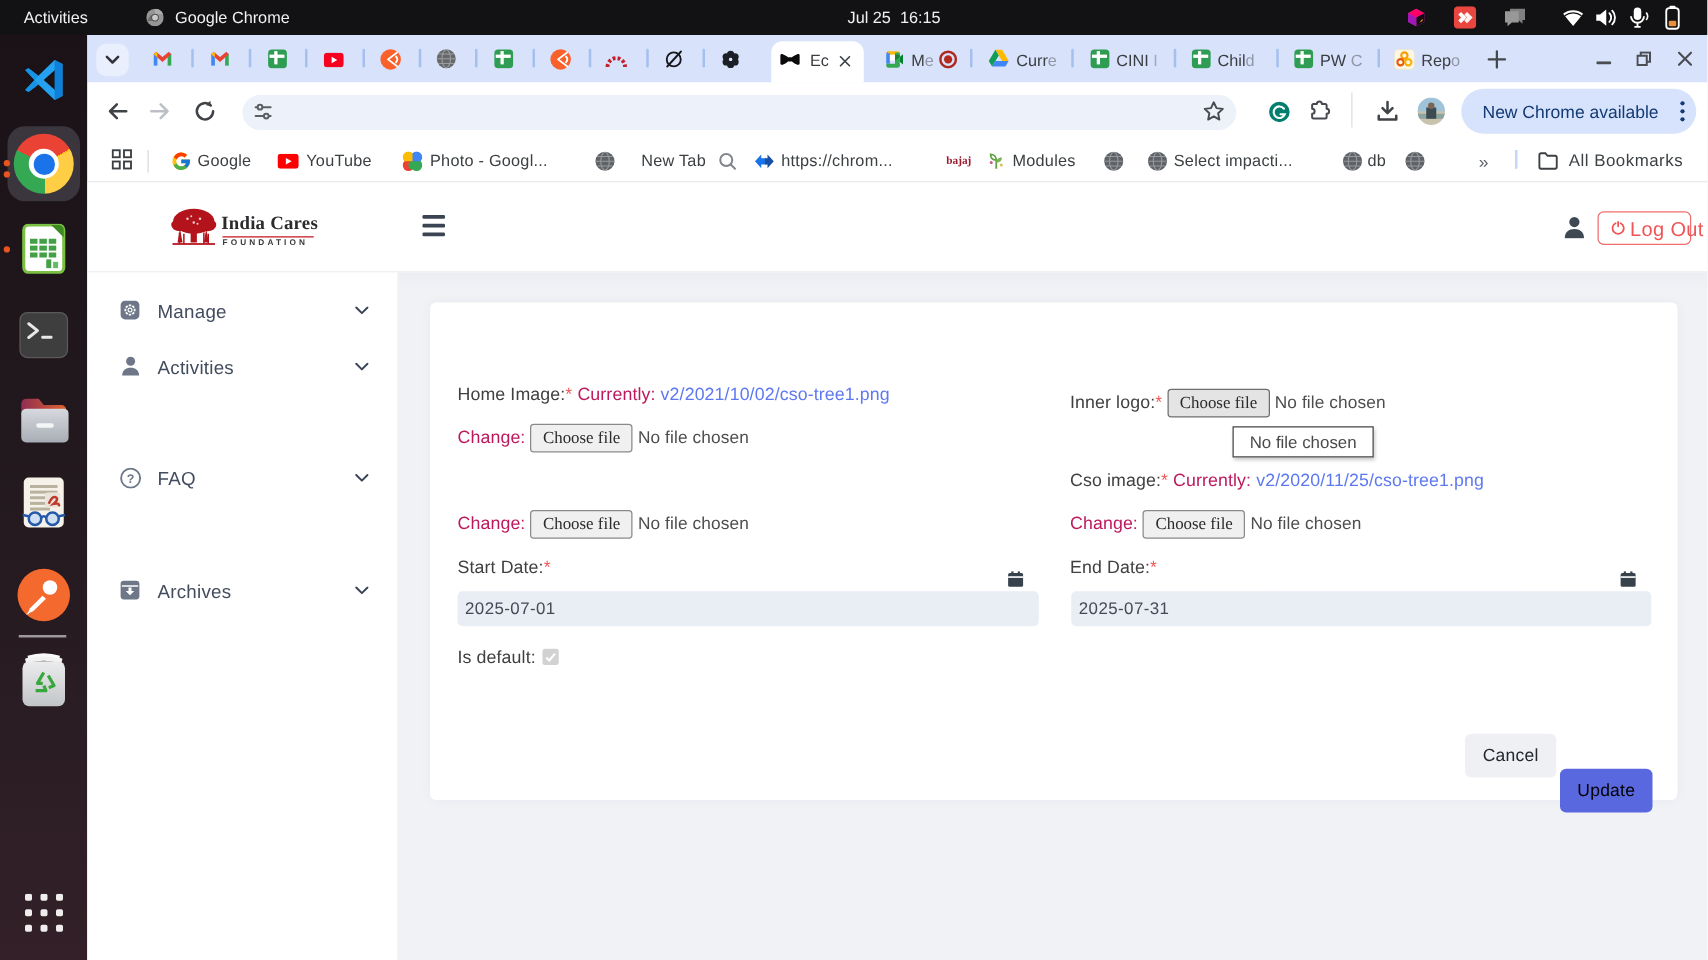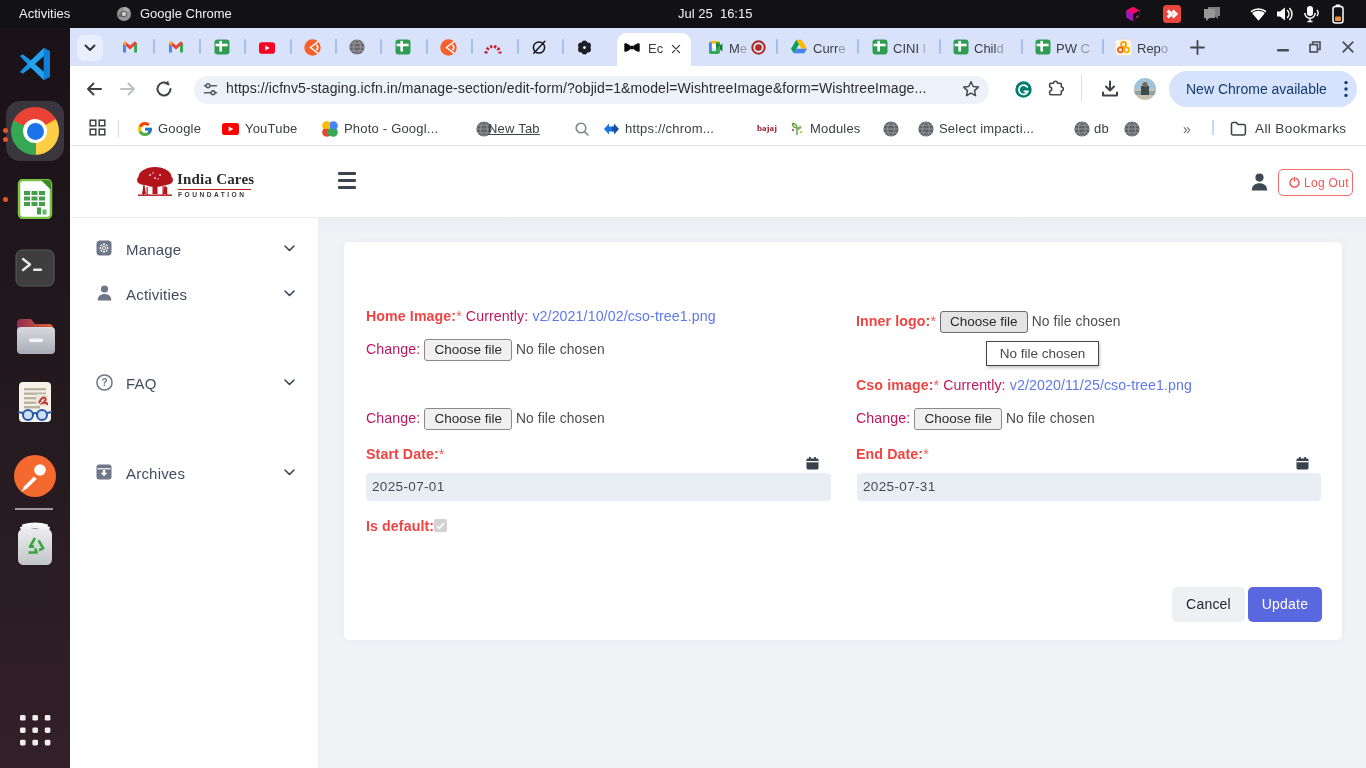--- a/index.html
+++ b/index.html
@@ -35,32 +35,32 @@
 #pageheader { position:absolute; left:0; top:0; width:1296px; height:72px; background:#fff; border-bottom:1px solid #ebedf0; }
 #sidebar { position:absolute; left:0; top:72px; width:249px; height:550px; background:#fff; border-right:1px solid #ececf1; }
 .menuitem { position:absolute; left:0; width:249px; height:20px; }
 .menuitem .mlabel { position:absolute; left:56px; top:1px; font-size:15px; color:#434c5e; letter-spacing:0.2px; }
 #main { position:absolute; left:249px; top:72px; width:1047px; height:550px; background:linear-gradient(180deg,#ebedf2 0%, #f0f2f6 14px); }
 
 
 #card { position:absolute; left:25px; top:24px; width:998px; height:398px; background:#fff; border-radius:5px; box-shadow:0 0 10px 0 rgba(82,63,105,0.04); }
 #cardheader { position:absolute; left:0; top:0; width:998px; height:46px; background:#f9fafc; border-bottom:1px solid #e9ebf1; border-radius:5px 5px 0 0; }
 #cardtitle { position:absolute; left:48px; top:12px; font-size:16px; font-weight:bold; color:#47505e; letter-spacing:0.2px; }
-.flabel { font-weight:bold; color:#ef4444; }
+.flabel { font-weight:normal; color:#404040; }
 .ftext { color:#be185d; }
 .flink { color:#5d78f0; }
 .formrow { position:absolute; font-size:14.2px; letter-spacing:0.1px; white-space:nowrap; }
 .red { color:#f05b5b; }
-.filebtn { display:inline-block; background:#f0f0f0; border:1px solid #8a8a8a; border-radius:3px; padding:2px 9px 3px; font-size:13.5px; color:#2b2b2b; letter-spacing:0; }
+.filebtn { display:inline-block; background:#f0f0f0; border:1px solid #8a8a8a; border-radius:3px; padding:2px 9px 3px; font-size:13.5px; color:#2b2b2b; letter-spacing:0;font-family:Liberation Serif, serif; }
 .nofile { color:#4d4d4d; font-size:13.8px; }
 .dateinput { position:absolute; height:28px; background:#e9edf4; border-radius:4px; font-size:13.5px; color:#424b57; letter-spacing:0.35px; line-height:28px; padding-left:6px; }
 #tooltip { position:absolute; left:642px; top:99px; width:113px; height:25px; background:#fff; border:1px solid #454545; box-shadow:1px 2px 3px rgba(0,0,0,0.22); font-size:13.5px; color:#4a4a4a; text-align:center; line-height:23px; }
 .btn { position:absolute; top:345px; height:35px; border-radius:5px; font-size:14px; text-align:center; line-height:35px; letter-spacing:0.2px; }
 #btncancel { left:828px; width:73px; background:#eef0f4; color:#23272b; }
-#btnupdate { left:904px; width:74px; background:#5a68e0; color:#ffffff; }
+#btnupdate { left:904px; width:74px; background:#5a68e0; color:#000000;margin-top:28px; }
 </style>
 </head>
 <body>
 <div id="screen">
 
   <div id="topbar">
     <span class="txt" style="left:19px;">Activities</span>
     <span class="txt" style="left:140px;">Google Chrome</span>
     <span class="txt" style="left:678px;">Jul 25&nbsp; 16:15</span>
     <svg class="abs" style="left:117px;top:7px" width="14" height="14" viewBox="0 0 14 14">
@@ -393,21 +393,20 @@
       <svg class="abs" style="left:1239px;top:13px" width="12" height="12" viewBox="0 0 12 12">
           <path d="M3.6 3.6 V1 H11 V8.4 H8.4" fill="none" stroke="#4a4d52" stroke-width="1.6"></path>
           <rect x="1" y="3.6" width="7.4" height="7.4" fill="none" stroke="#4a4d52" stroke-width="1.6"></rect>
         </svg>
       <svg class="abs" style="left:1272px;top:13px" width="12" height="12" viewBox="0 0 12 12">
           <path d="M1.2 1.2 L10.8 10.8 M10.8 1.2 L1.2 10.8" stroke="#4a4d52" stroke-width="1.7" stroke-linecap="round"></path>
         </svg>
     </div>
     <div id="toolbar">
       <div id="urlpill"></div>
-      <div id="urltext">https://icfnv5-staging.icfn.in/manage-section/edit-form/?objid=1&amp;model=WishtreeImage&amp;form=WishtreeImage...</div>
       <div id="newchrome">
           <span>New Chrome available</span>
         </div>
 
       <svg class="abs" style="left:14px;top:13px" width="20" height="20" viewBox="0 0 20 20">
           <path d="M17 10 H4 M9.5 4.5 L4 10 L9.5 15.5" fill="none" stroke="#3f4246" stroke-width="2" stroke-linecap="round" stroke-linejoin="round"></path>
         </svg>
 
       <svg class="abs" style="left:48px;top:13px" width="20" height="20" viewBox="0 0 20 20">
           <path d="M3 10 H16 M10.5 4.5 L16 10 L10.5 15.5" fill="none" stroke="#bcc0c6" stroke-width="2" stroke-linecap="round" stroke-linejoin="round"></path>
@@ -495,21 +494,21 @@
           <path d="M8 1.5 a3.25 3.25 0 0 1 0 6.5 H1.5 A3.25 3.25 0 0 1 8 1.5" fill="#34a853" transform="rotate(180 8 8)"></path>
         </svg>
       <div class="bmtxt" style="left:274px;">Photo - Googl...</div>
       <svg class="abs" style="left:406px;top:9px" width="16" height="16" viewBox="0 0 16 16">
           <circle cx="8" cy="8" r="7.6" fill="#5f6368"></circle>
           <g stroke="#fff" stroke-width="0.9" fill="none" opacity="0.35">
             <ellipse cx="8" cy="8" rx="3.4" ry="7.2"></ellipse>
             <path d="M0.8 8 H15.2 M2 4.2 H14 M2 11.8 H14"></path>
           </g>
         </svg>
-      <div class="bmtxt" style="left:418px;text-decoration:underline;">New Tab</div>
+      <div class="bmtxt" style="left:443px;">New Tab</div>
       <svg class="abs" style="left:504px;top:9px" width="16" height="16" viewBox="0 0 16 16">
           <circle cx="7" cy="7" r="4.8" fill="none" stroke="#80868b" stroke-width="1.6"></circle>
           <path d="M10.6 10.6 L14 14" stroke="#80868b" stroke-width="1.6" stroke-linecap="round"></path>
         </svg>
       <svg class="abs" style="left:533px;top:10px" width="17" height="14" viewBox="0 0 17 14">
           <path d="M1 7 L6 1.5 V4.5 H10 V9.5 H6 V12.5 Z" fill="#1a73e8"></path>
           <path d="M16 7 L11 1.5 V4.5 H9 V9.5 H11 V12.5 Z" fill="#174ea6"></path>
         </svg>
       <div class="bmtxt" style="left:555px;">https://chrom...</div>
       <div class="abs" style="left:687px;top:11px;width:30px;height:13px;font-size:9px;font-weight:bold;color:#9b1b2e;font-family:'Liberation Serif',serif;">bajaj</div>
@@ -594,21 +593,21 @@
         <svg class="abs" style="left:1181px;top:27px" width="17" height="18" viewBox="0 0 17 18">
             <circle cx="8.5" cy="4.6" r="4.1" fill="#3f4954"></circle>
             <path d="M0.8 17.5 C0.8 12.6 4.2 10.2 8.5 10.2 C12.8 10.2 16.2 12.6 16.2 17.5 Z" fill="#3f4954"></path>
           </svg>
 
         <div class="abs" style="left:1208px;top:23px;width:75px;height:27px;border:1px solid #f26d6d;border-radius:5px;"></div>
         <svg class="abs" style="left:1219px;top:31px" width="11" height="11" viewBox="0 0 11 11">
             <path d="M3.5 1.6 a4.5 4.5 0 1 0 4 0" fill="none" stroke="#f15454" stroke-width="1.4" stroke-linecap="round"></path>
             <path d="M5.5 0 V4" stroke="#f15454" stroke-width="1.4" stroke-linecap="round"></path>
           </svg>
-        <div class="abs" style="left:1234px;top:30px;font-size:12px;color:#f15454;letter-spacing:0.3px;">Log Out</div>
+        <div class="abs" style="left:1234px;top:30px;font-size:16px;color:#f15454;letter-spacing:0.3px;">Log Out</div>
       </div>
       <div id="sidebar">
         <div class="menuitem" style="top:22px;">
           <svg class="abs" style="left:26px;top:0" width="16" height="16" viewBox="0 0 16 16">
               <rect x="0.5" y="0.5" width="15" height="15" rx="3.5" fill="#6e7787"></rect>
               <g fill="#fff">
                 <circle cx="8" cy="8" r="2"></circle>
                 <g stroke="#fff" stroke-width="2">
                   <path d="M8 3.6 V5 M8 11 V12.4 M3.6 8 H5 M11 8 H12.4 M4.9 4.9 L5.9 5.9 M10.1 10.1 L11.1 11.1 M11.1 4.9 L10.1 5.9 M5.9 10.1 L4.9 11.1"></path>
                 </g>

